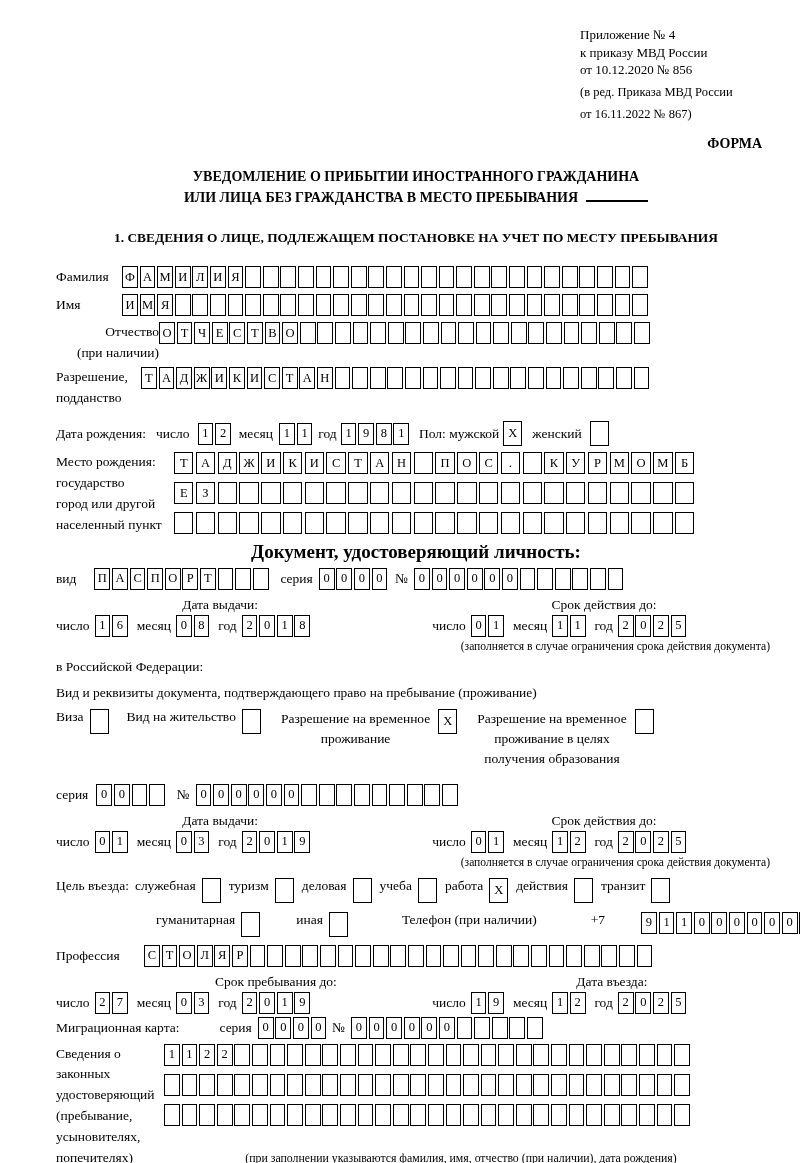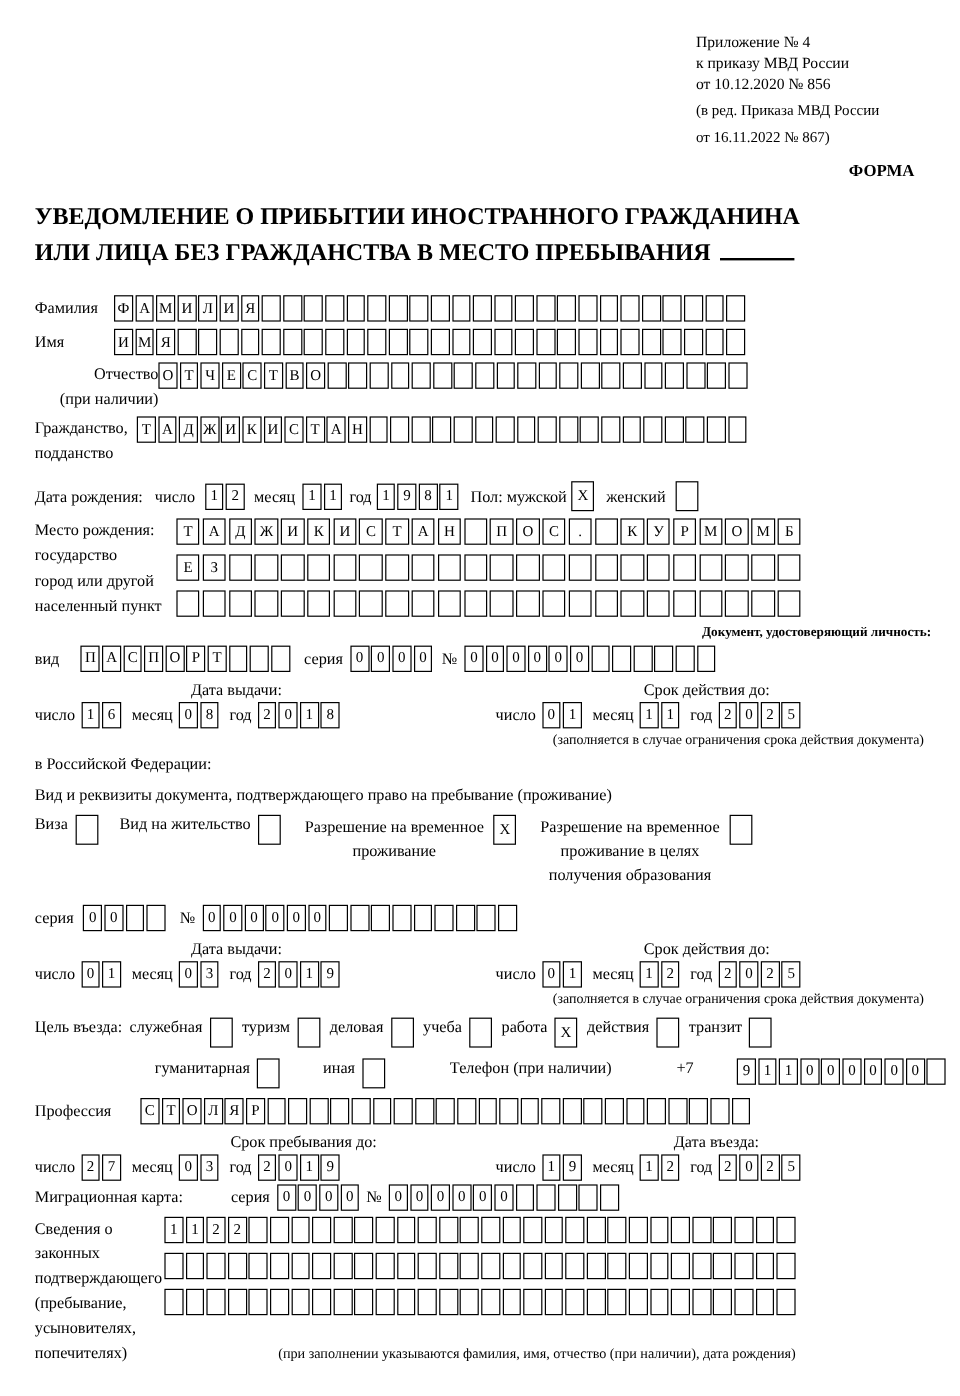--- a/index.html
+++ b/index.html
@@ -2,28 +2,28 @@
 <html><head>
 <meta charset="utf-8">
 <style>
   * { box-sizing: border-box; }
   html,body { margin:0; padding:0; background:#ffffff; }
   body {
     width:800px; height:1163px;
     font-family:"Liberation Serif", serif;
     color:#000;
   }
-  .page { width:800px; height:1163px; padding:26px 24px 8px 29px; overflow:hidden; }
+  .page { width:800px; height:1163px; padding:26px 24px 8px 56px; overflow:hidden; }
 
   
   .hdr { margin-left:auto; width:196px; font-size:13px; line-height:1.35; }
   .hdr .ed { margin-top:5px; font-size:12.5px; }
   .forma { text-align:right; padding-right:14px; font-weight:bold; font-size:14px; margin-top:14px; }
 
-  .title { text-align:left; font-weight:bold; font-size:20px; line-height:1.5; margin-top:14px; }
+  .title { text-align:center; font-weight:bold; font-size:14px; line-height:1.5; margin-top:14px; }
   .blank { display:inline-block; width:62px; border-bottom:2px solid #000; margin-left:8px; }
 
   .sec { font-weight:bold; font-size:13.4px; text-align:center; margin-top:22px; }
 
   .row  { display:flex; align-items:center; margin-top:6px; }
   .rowt { display:flex; align-items:flex-start; margin-top:6px; }
   .lbl  { font-size:13.5px; flex:0 0 auto; }
   .lbl2 { font-size:13.5px; line-height:1.55; flex:0 0 auto; }
 
   .cells { display:flex; flex:0 0 auto; }
@@ -33,21 +33,21 @@
     display:flex; align-items:center; justify-content:center;
     font-size:12.5px; font-family:"Liberation Serif", serif;
   }
   .wide .cell { width:19.4px; margin-right:2.4px; }
   .cb .cell { width:19px; height:25px; margin-right:0; }
 
   .stack { display:flex; flex-direction:column; }
   .stack .cells { margin-top:0; }
   .stack .cells + .cells { margin-top:8px; }
 
-  .mid { font-weight:bold; font-size:11px; text-align:right; margin-top:5px; }
+  .mid { font-weight:bold; font-size:19px; text-align:center; margin-top:5px; }
 
   .drow { display:flex; margin-top:2px; }
   .dcol { display:flex; flex-direction:column; width:336px; }
   .dcol.right { margin-left:48px; width:352px; }
   .dhead { text-align:center; font-size:13.5px; margin-top:7px; }
   .dhead-row { display:flex; }
   .dgrp { display:flex; align-items:center; }
   .dgrp .lbl { margin-right:5px; }
   .dgrp .cells { margin-right:7px; }
   .note { text-align:right; font-size:11.6px; margin-top:3px; padding-right:6px; }
@@ -73,20 +73,21 @@
     <div class="ed">(в ред. Приказа МВД России</div>
     <div class="ed">от 16.11.2022 № 867)</div>
   </div>
   <div class="forma">ФОРМА</div>
 
   <div class="title">
     <div>УВЕДОМЛЕНИЕ О ПРИБЫТИИ ИНОСТРАННОГО ГРАЖДАНИНА</div>
     <div><span>ИЛИ ЛИЦА БЕЗ ГРАЖДАНСТВА В МЕСТО ПРЕБЫВАНИЯ</span><span class="blank"></span></div>
   </div>
 
+  <div class="sec">1. СВЕДЕНИЯ О ЛИЦЕ, ПОДЛЕЖАЩЕМ ПОСТАНОВКЕ НА УЧЕТ ПО МЕСТУ ПРЕБЫВАНИЯ</div>
 
   <div class="row" style="margin-top:20px;">
     <span class="lbl" style="width:66px;">Фамилия</span>
     <span class="cells">
         <span class="cell">Ф</span>
         <span class="cell">А</span>
         <span class="cell">М</span>
         <span class="cell">И</span>
         <span class="cell">Л</span>
         <span class="cell">И</span>
@@ -185,21 +186,21 @@
         <span class="cell"></span>
         <span class="cell"></span>
         <span class="cell"></span>
         <span class="cell"></span>
         <span class="cell"></span>
       </span>
   </div>
 
   <div class="rowt" style="margin-top:3px;">
     <span class="lbl2" style="width:85px;">
-      <span>Гражданство,</span><br>
+      <span>Разрешение,</span><br>
       <span>подданство</span>
     </span>
     <span class="cells">
         <span class="cell">Т</span>
         <span class="cell">А</span>
         <span class="cell">Д</span>
         <span class="cell">Ж</span>
         <span class="cell">И</span>
         <span class="cell">К</span>
         <span class="cell">И</span>
@@ -789,21 +790,21 @@
         <span class="cell"></span>
         <span class="cell"></span>
         <span class="cell"></span>
       </span>
   </div>
 
   <div class="rowt" style="margin-top:5px;">
     <span class="lbl2" style="width:108px;">
       <span>Сведения о</span><br>
       <span>законных</span><br>
-      <span>подтверждающего</span><br>
+      <span>удостоверяющий</span><br>
       <span>(пребывание,</span><br>
       <span>усыновителях,</span><br>
       <span>попечителях)</span>
     </span>
     <span class="stack">
       <span class="cells">
           <span class="cell">1</span>
           <span class="cell">1</span>
           <span class="cell">2</span>
           <span class="cell">2</span>

